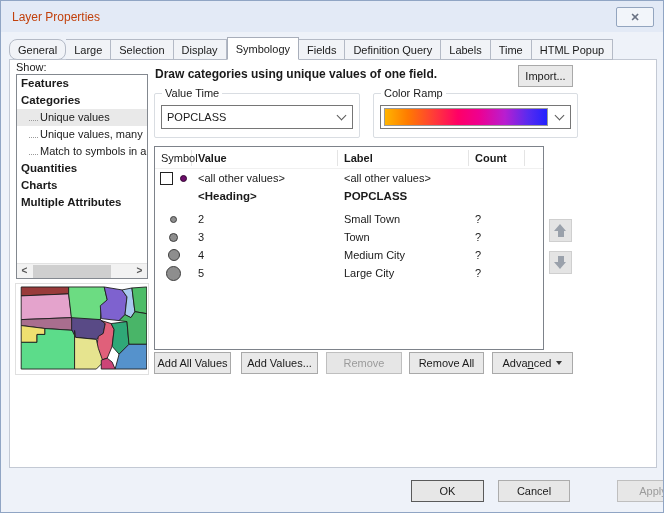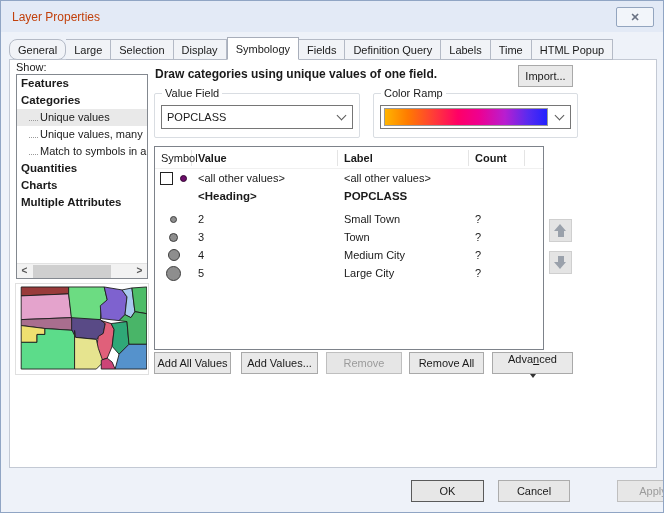--- a/index.html
+++ b/index.html
@@ -79,21 +79,21 @@
   .arrow-shape.up .head { top:0; border-bottom:7px solid #9aa1ab; }
   .arrow-shape.up .stem { position:absolute; left:3.5px; top:7px; width:6px; height:6px; background:#9aa1ab; }
   .arrow-shape.down .head { bottom:0; border-top:7px solid #9aa1ab; }
   .arrow-shape.down .stem { position:absolute; left:3.5px; top:0; width:6px; height:6px; background:#9aa1ab; }
   
   .action-btn { position:absolute; top:292px; height:22px; line-height:20px; }
   .b-addall  { left:144px; width:77px; }
   .b-addval  { left:231px; width:77px; }
   .b-remove  { left:316px; width:76px; }
   .b-removeall { left:399px; width:75px; }
-  .b-advanced { left:482px; width:81px; display:flex; align-items:center; justify-content:center; gap:5px;flex-direction:column; }
+  .b-advanced { left:482px; width:81px; display:flex; align-items:center; justify-content:center; gap:5px; }
   .mn { text-decoration:underline; }
   .tri-down { width:0; height:0; border-left:3.5px solid transparent; border-right:3.5px solid transparent; border-top:4.5px solid #333; }
   
   .footer-btn { position:absolute; top:479px; height:22px; line-height:20px; background:#e7e7e7; border:1px solid #acacac; text-align:center; }
   .b-ok { left:410px; width:73px; border-color:#5a5a5a; }
   .b-cancel { left:497px; width:72px; }
   .b-apply { left:586px; width:72px; color:#9b9b9b; border-color:#bfbfbf;margin-left:30px; }
 </style>
 </head>
 <body>
@@ -160,21 +160,21 @@
           <polygon points="103,70 113,60 131,60 131,85 99,85" fill="#5592cc"></polygon>
           <polygon points="91,74 96,78 99,85 85,85 85,76" fill="#cc4477"></polygon>
         </g>
       </svg>
     </div>
 
     <div class="draw-title">Draw categories using unique values of one field.</div>
     <div class="btn import-btn">Import...</div>
 
     <div class="groupbox gb-valuefield">
-      <div class="gb-legend">Value Field</div>
+      <div class="gb-legend">Value Time</div>
       <div class="combo">
         <div class="combo-text">POPCLASS</div>
         <div class="combo-chev">
             <span class="chev"></span>
           </div>
       </div>
     </div>
 
     <div class="groupbox gb-colorramp">
       <div class="gb-legend">Color Ramp</div>

